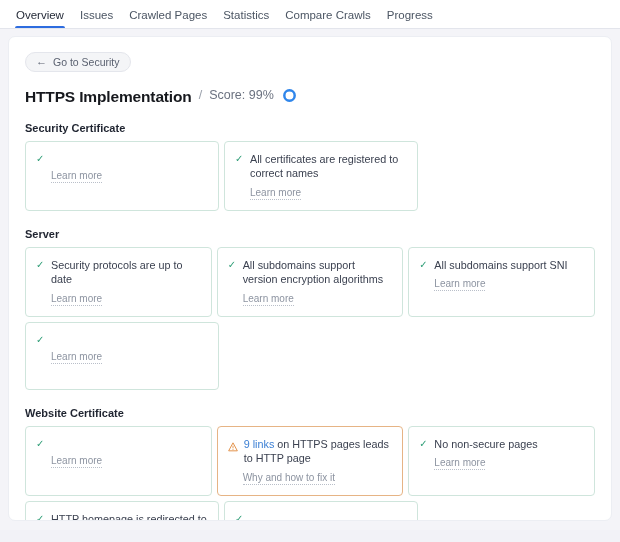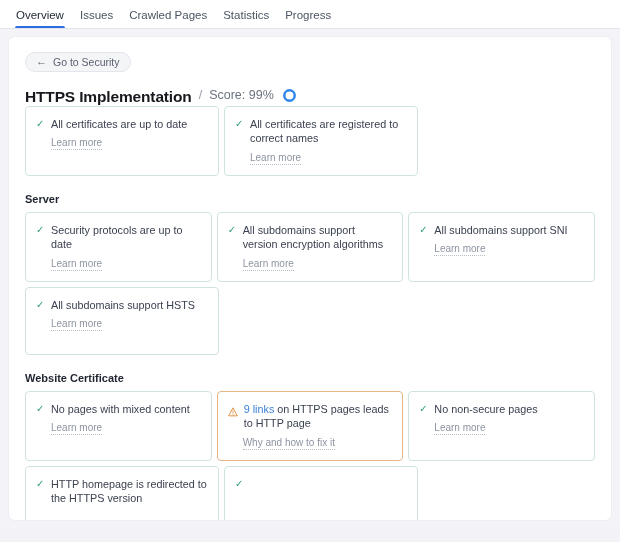--- a/index.html
+++ b/index.html
@@ -133,20 +133,21 @@
 </head>
 <body>
 
 <div id="app">
 
   <div class="tabbar" id="tabbar">
       <div class="tab active">Overview</div>
       <div class="tab">Issues</div>
       <div class="tab">Crawled Pages</div>
       <div class="tab">Statistics</div>
+      <div class="tab">Compare Crawls</div>
       <div class="tab">Progress</div>
     </div>
 
   <div class="panel">
     <div class="panel-inner">
 
       <div class="back-btn">
         <span class="back-arrow">←</span>
         <span>Go to Security</span>
       </div>
@@ -155,24 +156,24 @@
         <span class="page-title">HTTPS Implementation</span>
         <span class="score-sep">/</span>
         <span class="score-text">Score: 99%</span>
         <span class="score-ring" id="score-ring"><svg width="13" height="13" viewBox="0 0 13 13">
               <circle cx="6.5" cy="6.5" r="5.2" fill="none" stroke="#d8e6f8" stroke-width="2.4"></circle>
               <circle cx="6.5" cy="6.5" r="5.2" fill="none" stroke="#2f86eb" stroke-width="2.4" stroke-dasharray="32.34583796136051 32.67256359733385" stroke-linecap="round" transform="rotate(-90 6.5 6.5)"></circle>
             </svg></span>
       </div>
 
       <div id="sections">
-          <div class="row">
-            <div class="card"><div class="card-top">
-                <span class="check">✓</span>
-                <div class="card-text">All certificates are up to date</div>
+          <div class="section-head first">Security Certificate</div>
+          <div class="row">
+            <div class="card"><div class="card-top">
+                <span class="check">✓</span>
               </div><span class="learn">Learn more</span></div>
             <div class="card"><div class="card-top">
                 <span class="check">✓</span>
                 <div class="card-text">All certificates are registered to correct names</div>
               </div><span class="learn">Learn more</span></div>
           </div>
           <div class="section-head">Server</div>
           <div class="row">
             <div class="card"><div class="card-top">
                 <span class="check">✓</span>
@@ -183,28 +184,26 @@
                 <div class="card-text">All subdomains support version encryption algorithms</div>
               </div><span class="learn">Learn more</span></div>
             <div class="card"><div class="card-top">
                 <span class="check">✓</span>
                 <div class="card-text">All subdomains support SNI</div>
               </div><span class="learn">Learn more</span></div>
           </div>
           <div class="row">
             <div class="card"><div class="card-top">
                 <span class="check">✓</span>
-                <div class="card-text">All subdomains support HSTS</div>
               </div><span class="learn">Learn more</span></div>
           </div>
           <div class="section-head">Website Certificate</div>
           <div class="row">
             <div class="card"><div class="card-top">
                 <span class="check">✓</span>
-                <div class="card-text">No pages with mixed content</div>
               </div><span class="learn">Learn more</span></div>
             <div class="card warning"><div class="card-top">
                 <span class="warn-icon"><svg width="10" height="10" viewBox="0 0 12 12">
                     <path d="M6 1 L11.2 10.6 L0.8 10.6 Z" fill="none" stroke="#e08a3c" stroke-width="1.1" stroke-linejoin="round"></path>
                     <rect x="5.5" y="4.4" width="1" height="3.2" fill="#e08a3c"></rect>
                     <rect x="5.5" y="8.4" width="1" height="1" fill="#e08a3c"></rect>
                   </svg></span>
                 <div class="card-text"><span class="qty">9 links</span> on HTTPS pages leads to HTTP page</div>
               </div><span class="learn">Why and how to fix it</span></div>
             <div class="card"><div class="card-top">

